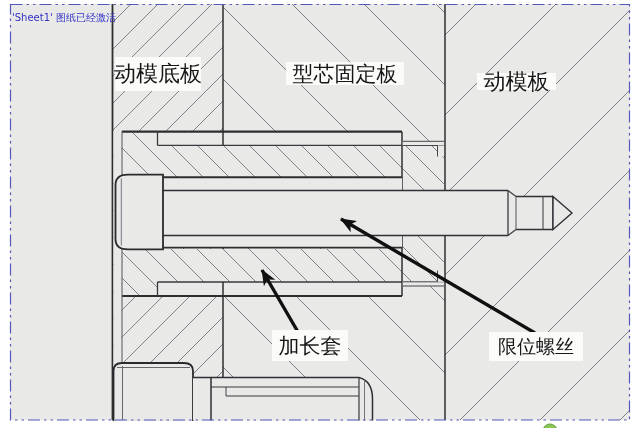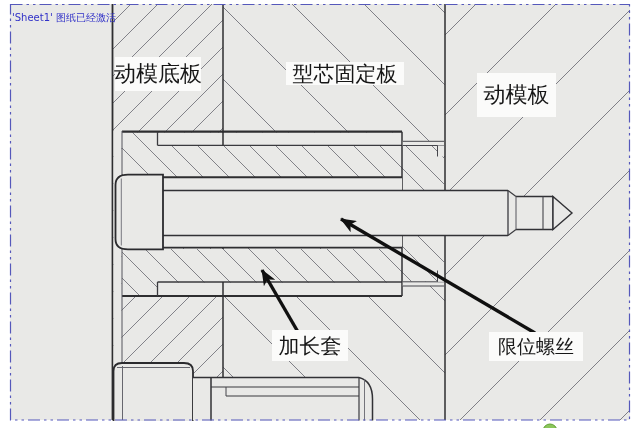--- a/index.html
+++ b/index.html
@@ -9,21 +9,21 @@
   }
   .screen svg{position:absolute;left:0;top:0;}
   .callout-label{
     position:absolute;display:flex;align-items:center;justify-content:center;
     background:#fbfbfa;color:#161616;
     font-family:"Liberation Serif","DejaVu Serif",serif;
     font-size:21px;font-weight:500;white-space:nowrap;
   }
   #lbl-plate-left  {left:115px;top:57px; width:86px;height:34px;font-size:22px;}
   #lbl-plate-mid   {left:286px;top:62px; width:118px;height:23px;font-size:21px;}
-  #lbl-plate-right {left:477px;top:73px; width:79px; height:44px;font-size:22px;}
+  #lbl-plate-right {left:477px;top:73px; width:79px; height:17px;font-size:22px;}
   #lbl-sleeve      {left:272px;top:330px;width:76px; height:31px;font-size:21px;font-family:Liberation Mono, monospace;}
   #lbl-screw       {left:489px;top:332px;width:94px; height:29px;font-size:19px;}
   .sheet-status{
     position:absolute;left:12px;top:11px;color:#3232c8;font-size:10px;
     font-family:"DejaVu Sans",sans-serif;letter-spacing:0px;
   }
 </style>
 </head>
 <body>
 

